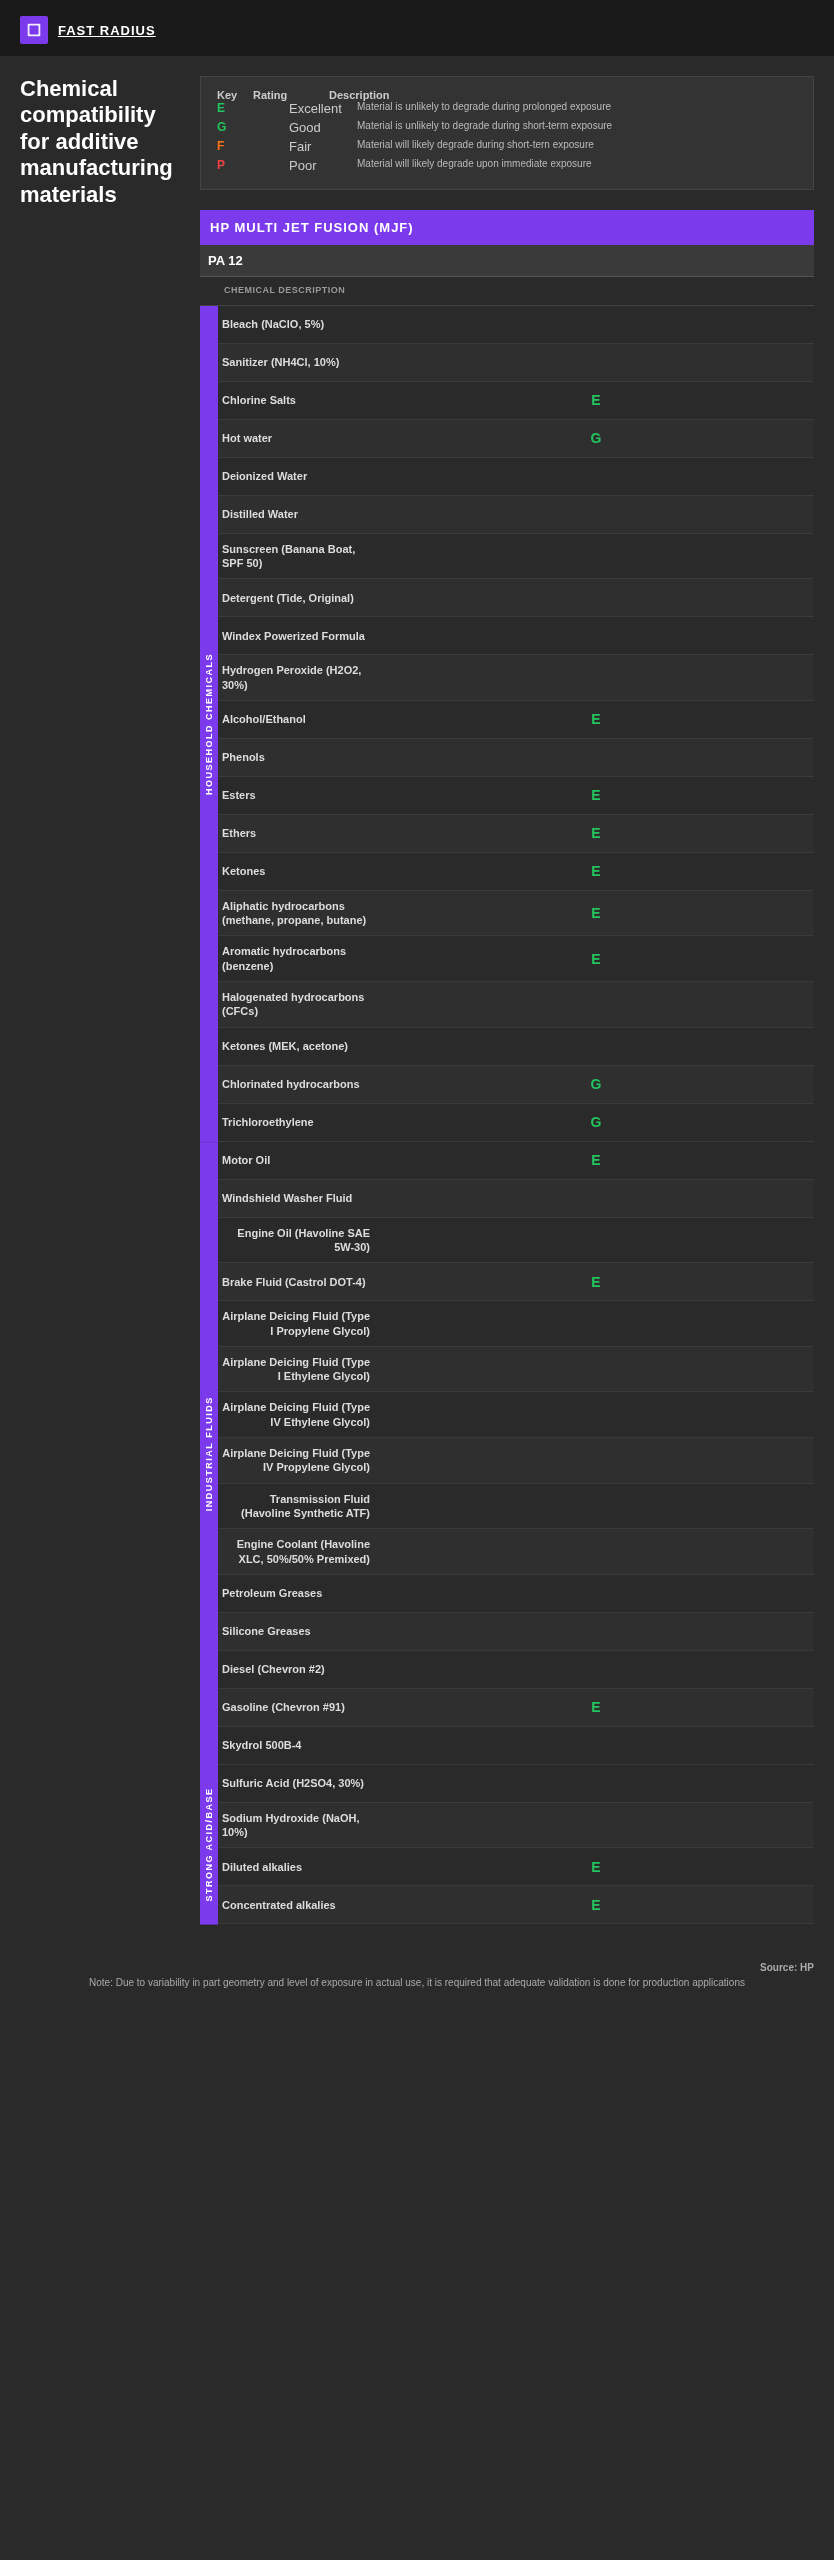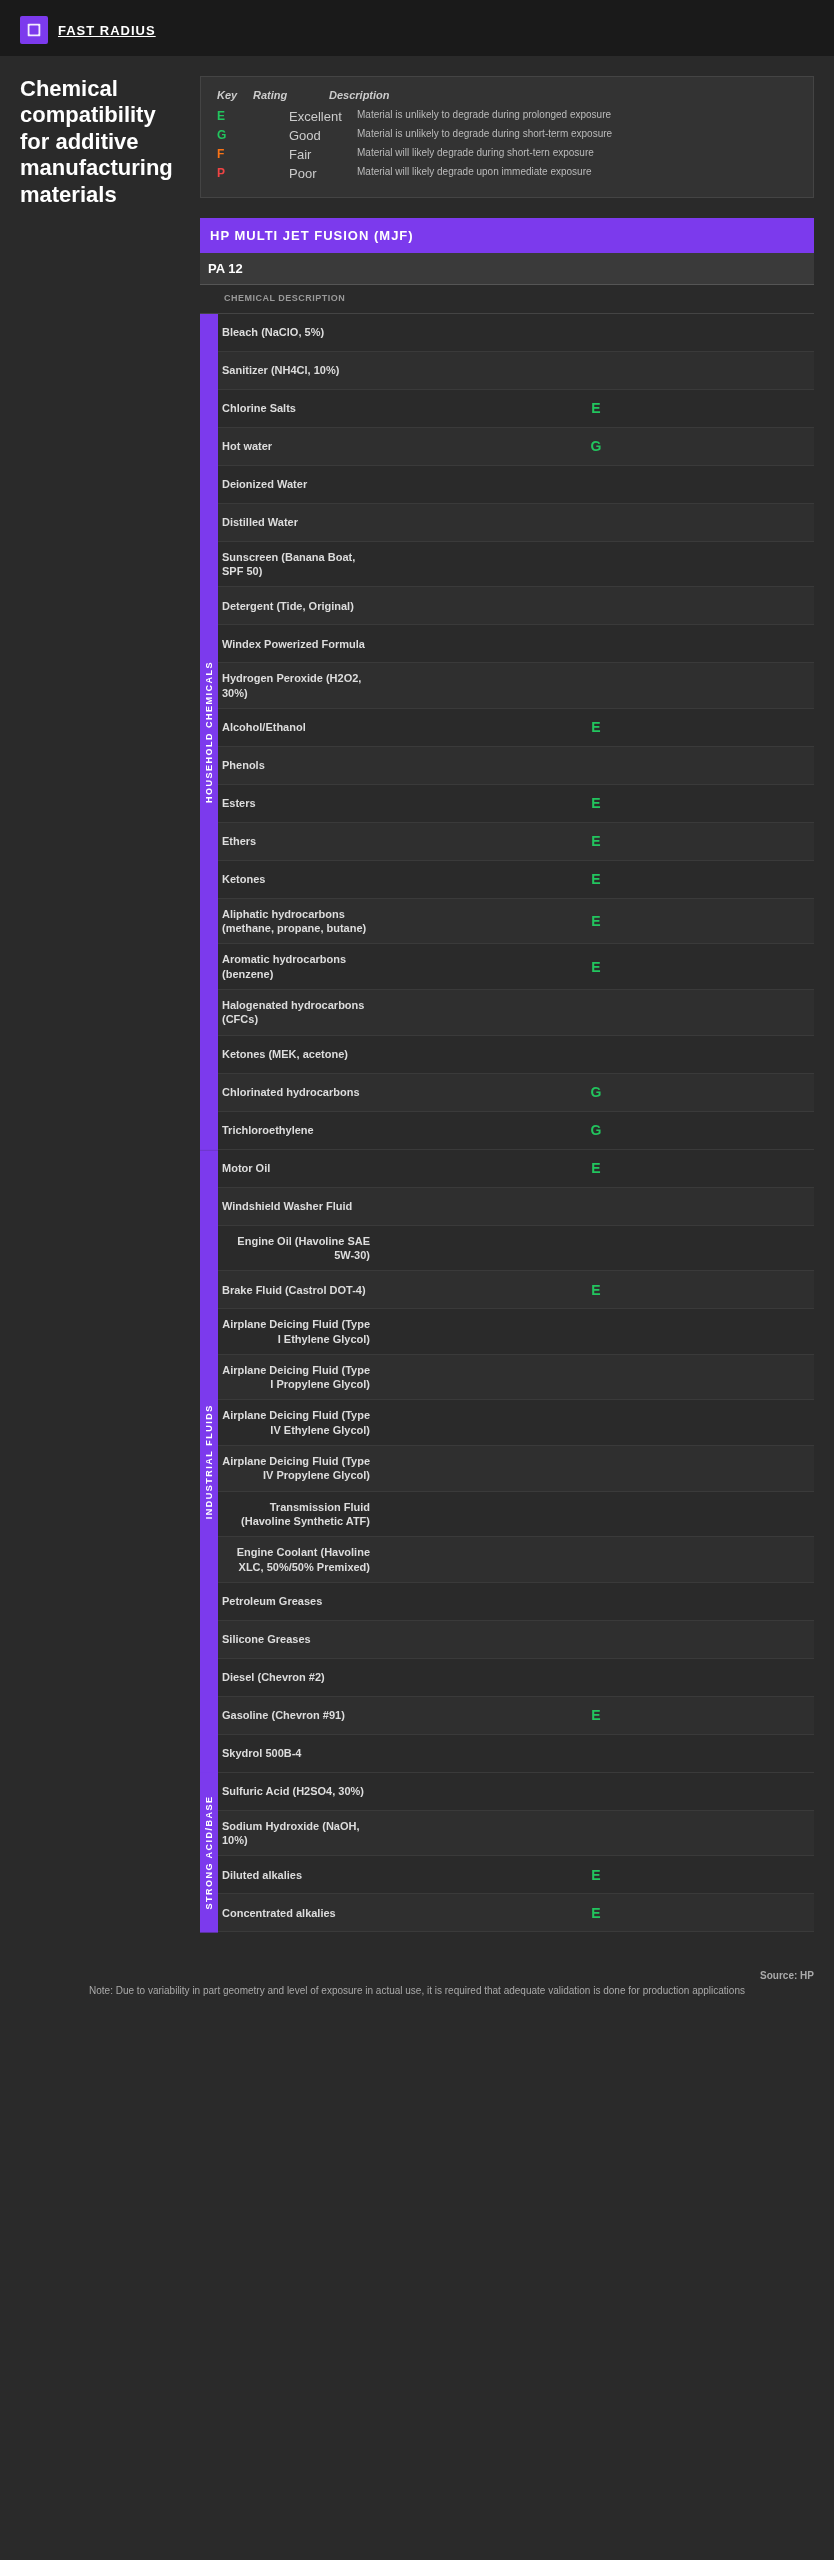--- a/index.html
+++ b/index.html
@@ -64,24 +64,23 @@
     .legend-box {
       background: #333;
       border: 1px solid #444;
       padding: 12px 16px;
       margin-bottom: 20px;
       font-size: 11px;
     }
     .legend-header {
       display: flex;
       gap: 16px;
-      margin-bottom: 8px;
+      margin-bottom: 0;
       font-weight: 700;
       color: #ccc;
-      font-style: italic;
     }
     .legend-header span:nth-child(1) { width: 20px; }
     .legend-header span:nth-child(2) { width: 60px; }
     .legend-row {
       display: flex;
       align-items: flex-start;
       gap: 8px;
       margin-bottom: 4px;
     }
     .legend-key {
@@ -360,25 +359,25 @@
             </div>
             <div class="data-row">
               <div class="chem-name">Engine Oil (Havoline SAE 5W-30)</div>
               <div class="rating-cell"></div>
             </div>
             <div class="data-row">
               <div class="chem-name">Brake Fluid (Castrol DOT-4)</div>
               <div class="rating-cell rating-E">E</div>
             </div>
             <div class="data-row">
+              <div class="chem-name">Airplane Deicing Fluid (Type I Propylene Glycol)</div>
+              <div class="rating-cell"></div>
+            </div>
+            <div class="data-row">
               <div class="chem-name">Airplane Deicing Fluid (Type I Ethylene Glycol)</div>
-              <div class="rating-cell"></div>
-            </div>
-            <div class="data-row">
-              <div class="chem-name">Airplane Deicing Fluid (Type I Propylene Glycol)</div>
               <div class="rating-cell"></div>
             </div>
             <div class="data-row">
               <div class="chem-name">Airplane Deicing Fluid (Type IV Ethylene Glycol)</div>
               <div class="rating-cell"></div>
             </div>
             <div class="data-row">
               <div class="chem-name">Airplane Deicing Fluid (Type IV Propylene Glycol)</div>
               <div class="rating-cell"></div>
             </div>

